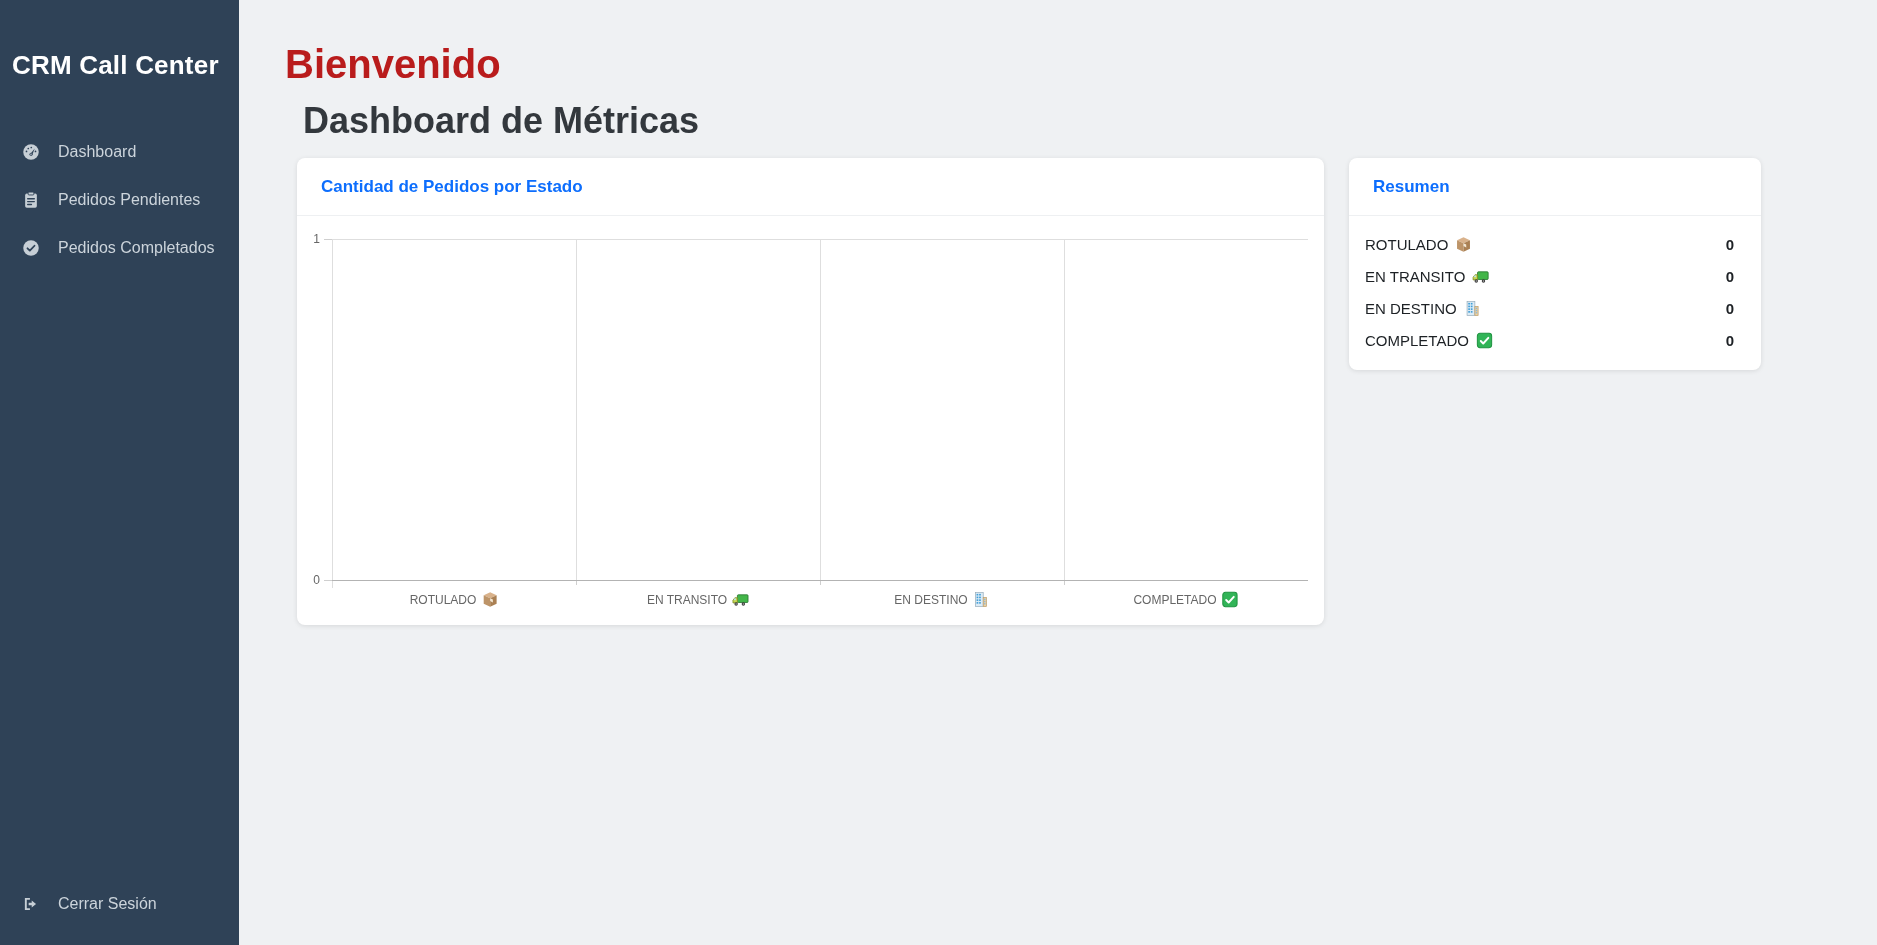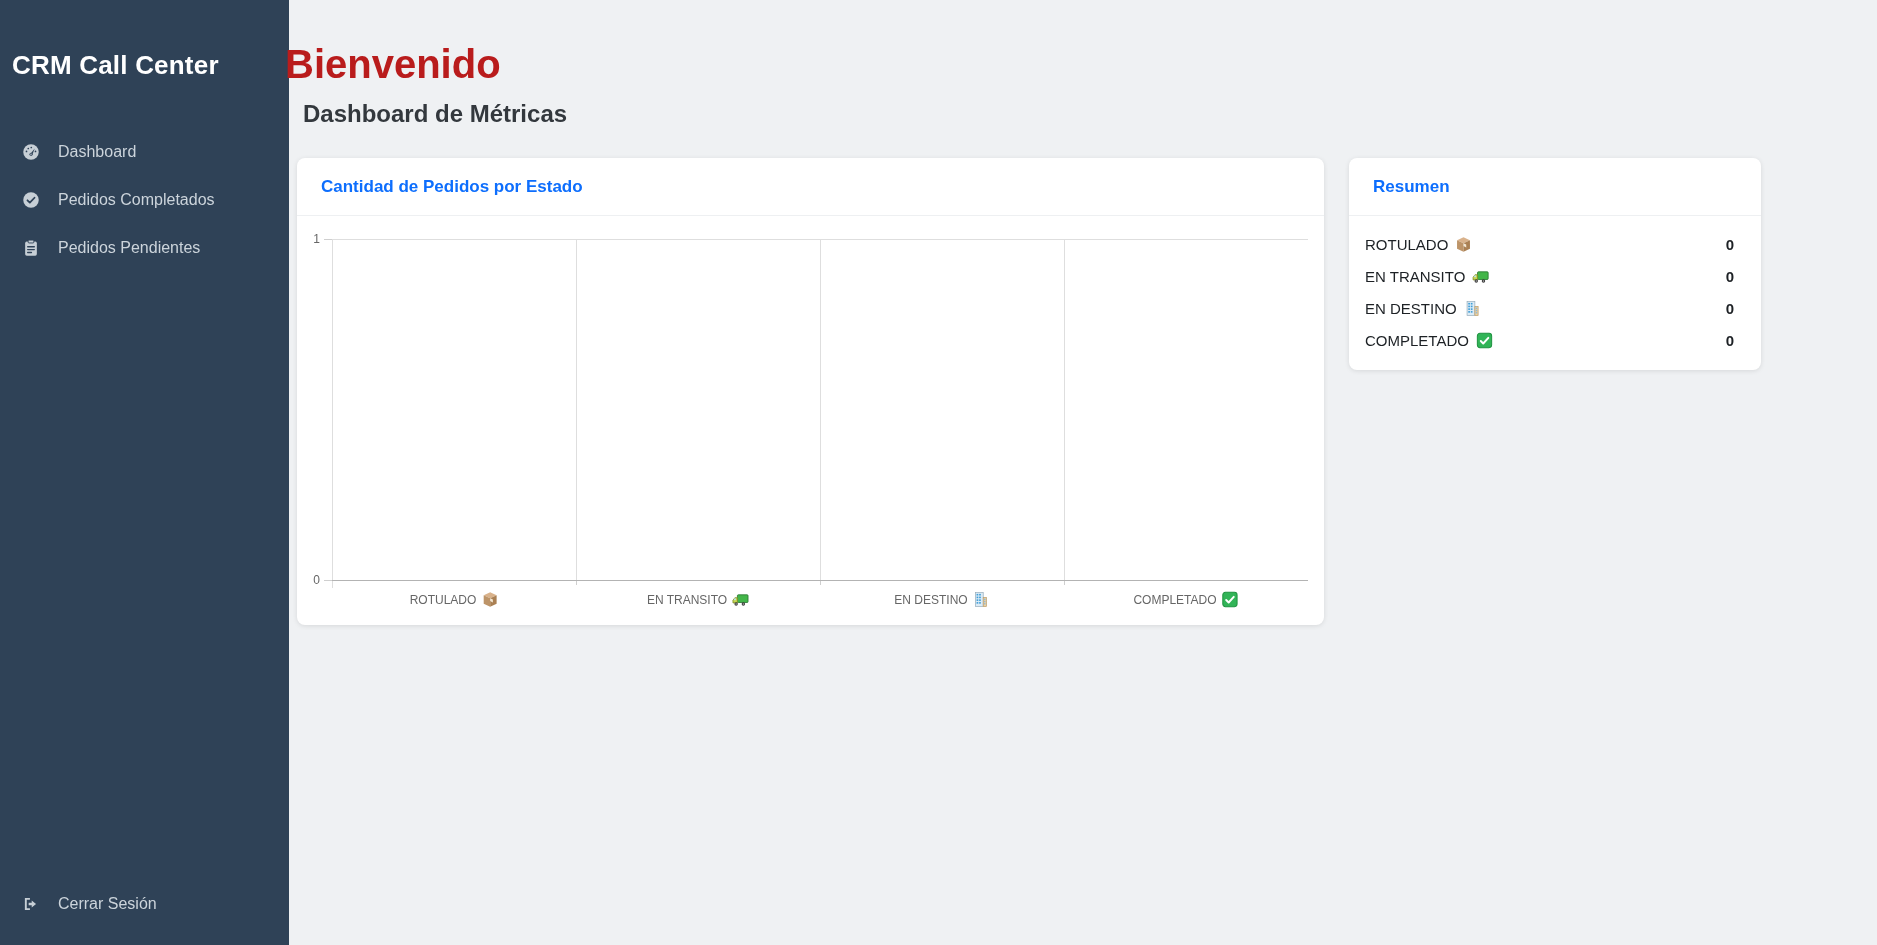--- a/index.html
+++ b/index.html
@@ -4,32 +4,32 @@
 <style>
   html,body{margin:0;padding:0}
   body{
     width:1877px;height:945px;position:relative;overflow:hidden;
     background:#eff1f3;
     font-family:"Liberation Sans",sans-serif;
     -webkit-font-smoothing:antialiased;
   }
 
   
-  .sidebar{position:absolute;left:0;top:0;width:289px;height:945px;background:#2f4257}
+  .sidebar{position:absolute;left:0;top:0;width:239px;height:945px;background:#2f4257}
   .brand{position:absolute;left:12px;top:50px;font-size:26px;font-weight:700;color:#ffffff;letter-spacing:.2px;white-space:nowrap}
   .nav{position:absolute;left:0;top:128px;width:243px}
   .nav-item{display:flex;align-items:center;height:48px;padding-left:22px;color:#ccd4db;font-size:16px;text-decoration:none;cursor:pointer}
   .nav-icon{width:18px;height:18px;display:inline-flex;flex:none;margin-right:18px;color:#c7cfd6}
   .nav-icon svg{width:18px;height:18px}
   .nav-label{white-space:nowrap}
   .logout-wrap{position:absolute;left:0;top:880px;width:243px}
 
   
   .page-title{position:absolute;left:285px;top:42px;margin:0;font-size:40px;font-weight:700;color:#b91c1c}
-  .page-subtitle{position:absolute;left:303px;top:100px;margin:0;font-size:24px;font-weight:700;color:#33383d}
+  .page-subtitle{position:absolute;left:303px;top:100px;margin:0;font-size:36px;font-weight:700;color:#33383d}
 
   
   .card{position:absolute;background:#ffffff;border-radius:8px;box-shadow:0 1px 5px rgba(0,0,0,.10)}
   .chart-card{left:297px;top:158px;width:1027px;height:467px}
   .summary-card{left:1349px;top:158px;width:412px;height:212px}
   .card-header{height:57px;display:flex;align-items:center;padding:0 24px;border-bottom:1px solid #eef0f2}
   .card-title{font-size:17px;font-weight:700;color:#0d6efd}
 
   
   .chart-body{position:absolute;left:0;top:58px;right:0;bottom:0}
@@ -75,40 +75,40 @@
             <circle cx="10" cy="12.4" r="1.7" fill="#2f4257"></circle>
             <circle cx="10" cy="12.4" r="0.8" fill="currentColor"></circle>
           </svg>
         </span>
         <span class="nav-label">Dashboard</span>
       </a>
 
       <a class="nav-item">
         <span class="nav-icon">
           <svg viewBox="0 0 20 20">
-            <circle cx="10" cy="10" r="8.6" fill="currentColor"></circle>
-            <path d="M6.1 10.3l2.6 2.6 5.2-5.4" fill="none" stroke="#2f4257" stroke-width="2" stroke-linecap="round" stroke-linejoin="round"></path>
-          </svg>
-        </span>
-        <span class="nav-label">Pedidos Completados</span>
-      </a>
-
-      <a class="nav-item">
-        <span class="nav-icon">
-          <svg viewBox="0 0 20 20">
             <rect x="3.5" y="2.8" width="13" height="15.7" rx="1.8" fill="currentColor"></rect>
             <rect x="6.8" y="1.2" width="6.4" height="3.2" rx="1" fill="currentColor" stroke="#2f4257" stroke-width="1"></rect>
             <g stroke="#2f4257" stroke-width="1.5" stroke-linecap="round">
               <line x1="6.3" y1="8.6" x2="13.7" y2="8.6"></line>
               <line x1="6.3" y1="11.8" x2="13.7" y2="11.8"></line>
               <line x1="6.3" y1="15" x2="10.5" y2="15"></line>
             </g>
           </svg>
         </span>
         <span class="nav-label">Pedidos Pendientes</span>
+      </a>
+
+      <a class="nav-item">
+        <span class="nav-icon">
+          <svg viewBox="0 0 20 20">
+            <circle cx="10" cy="10" r="8.6" fill="currentColor"></circle>
+            <path d="M6.1 10.3l2.6 2.6 5.2-5.4" fill="none" stroke="#2f4257" stroke-width="2" stroke-linecap="round" stroke-linejoin="round"></path>
+          </svg>
+        </span>
+        <span class="nav-label">Pedidos Completados</span>
       </a>
     </nav>
 
   <div class="logout-wrap">
 
       <a class="nav-item">
         <span class="nav-icon">
           <svg viewBox="0 0 20 20">
             <path d="M3.2 3.2h5.6v2.1H5.3v9.4h3.5v2.1H3.2z" fill="currentColor"></path>
             <path d="M10.8 6.1 15.6 10l-4.8 3.9v-2.4H7.4V8.5h3.4z" fill="currentColor"></path>

